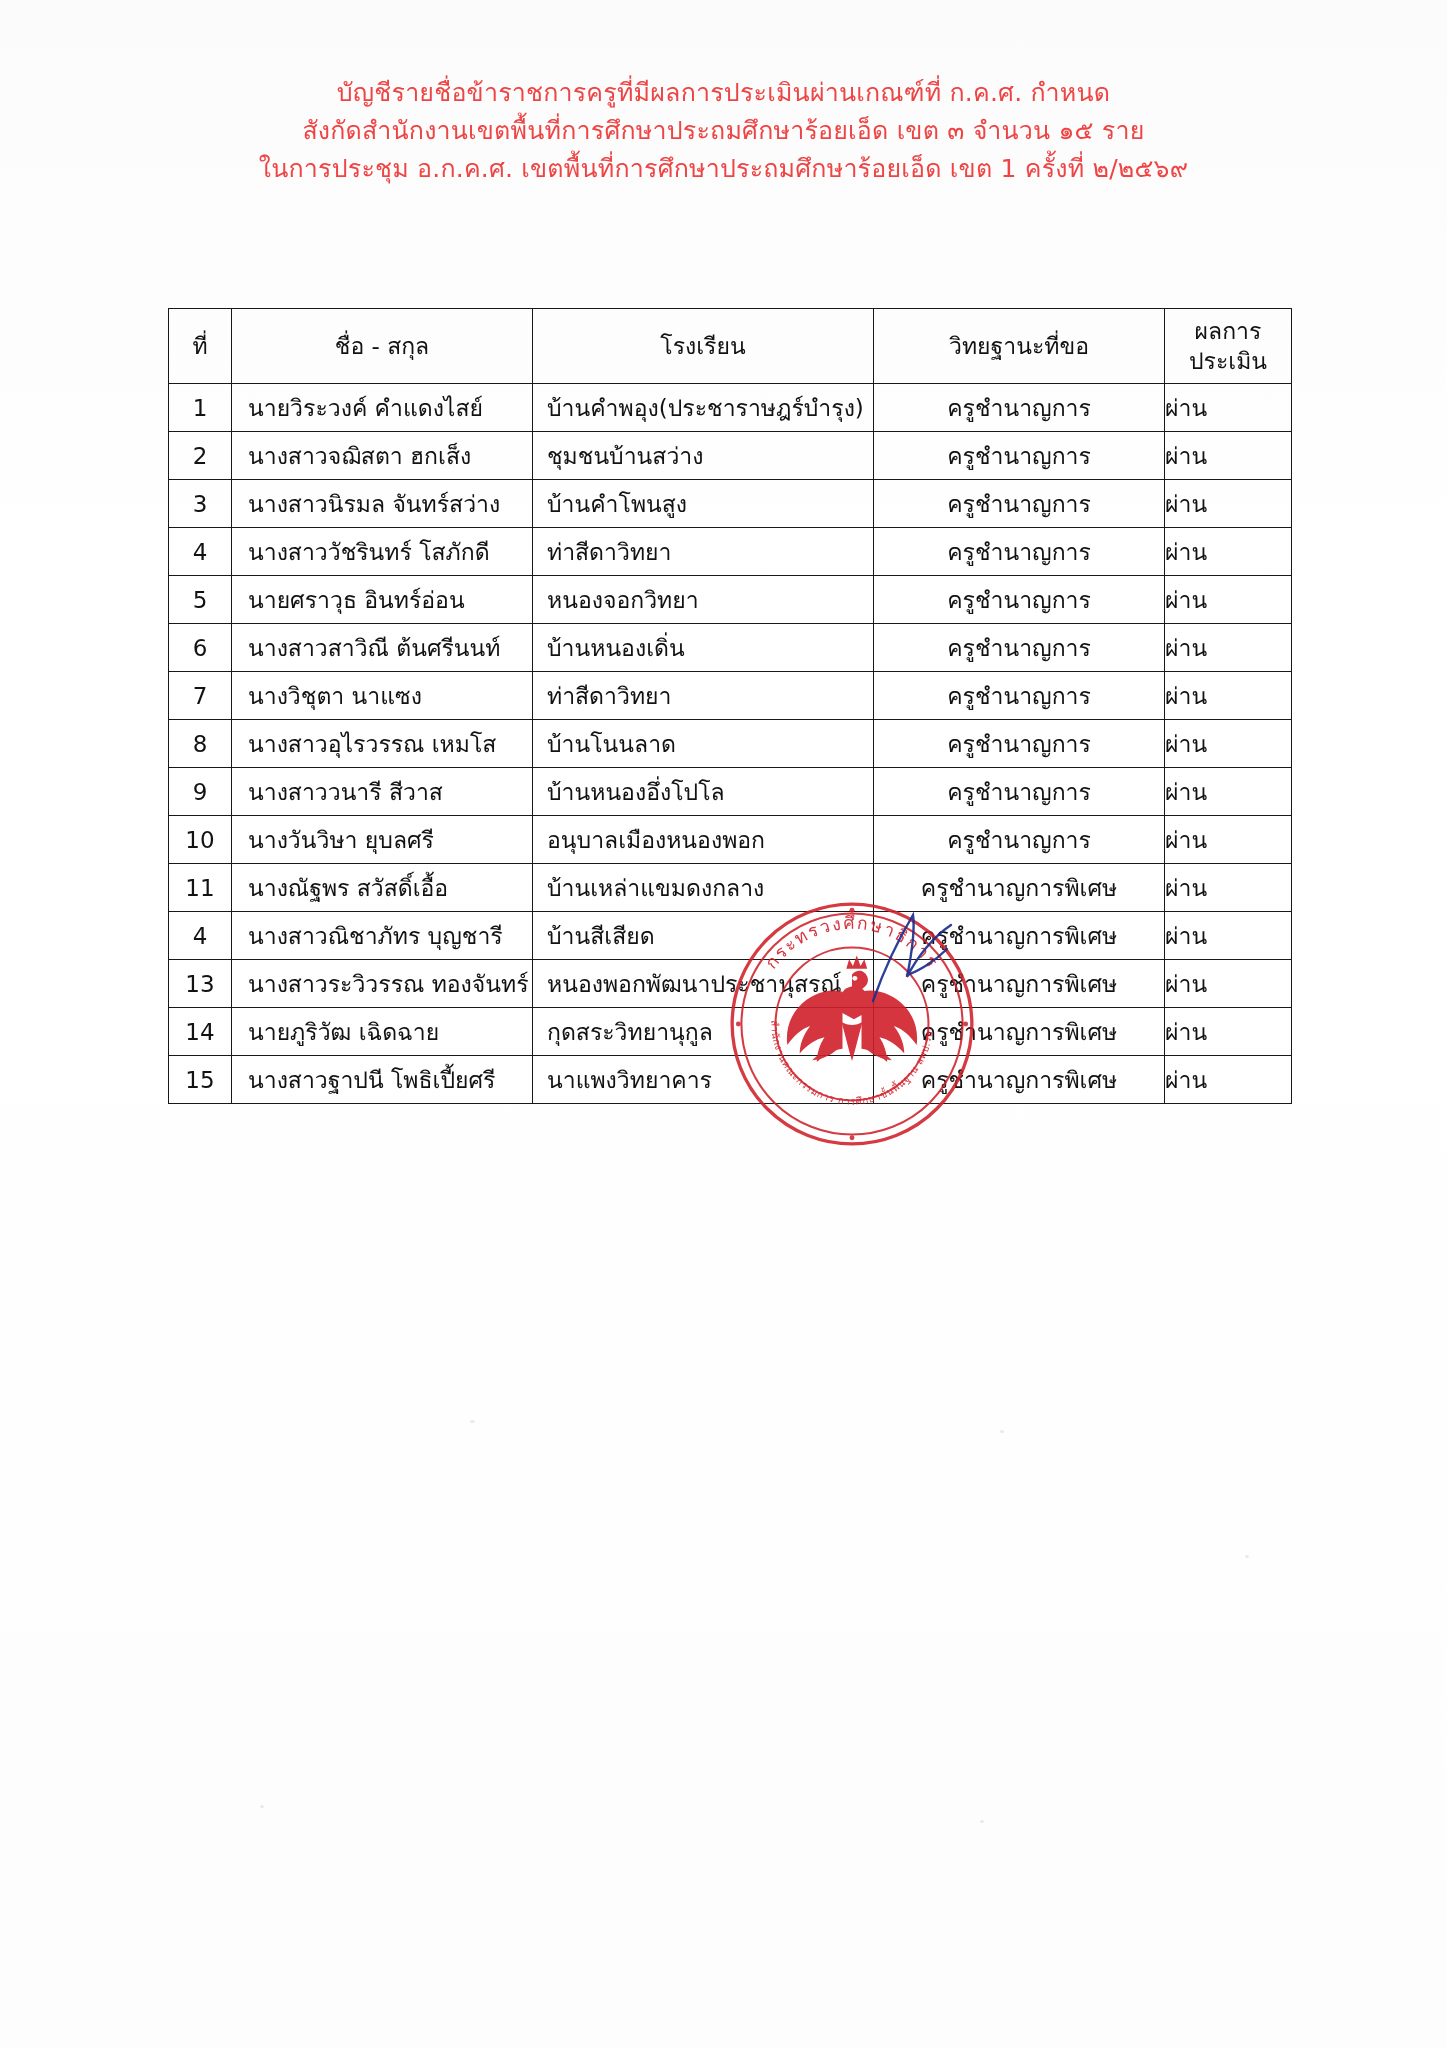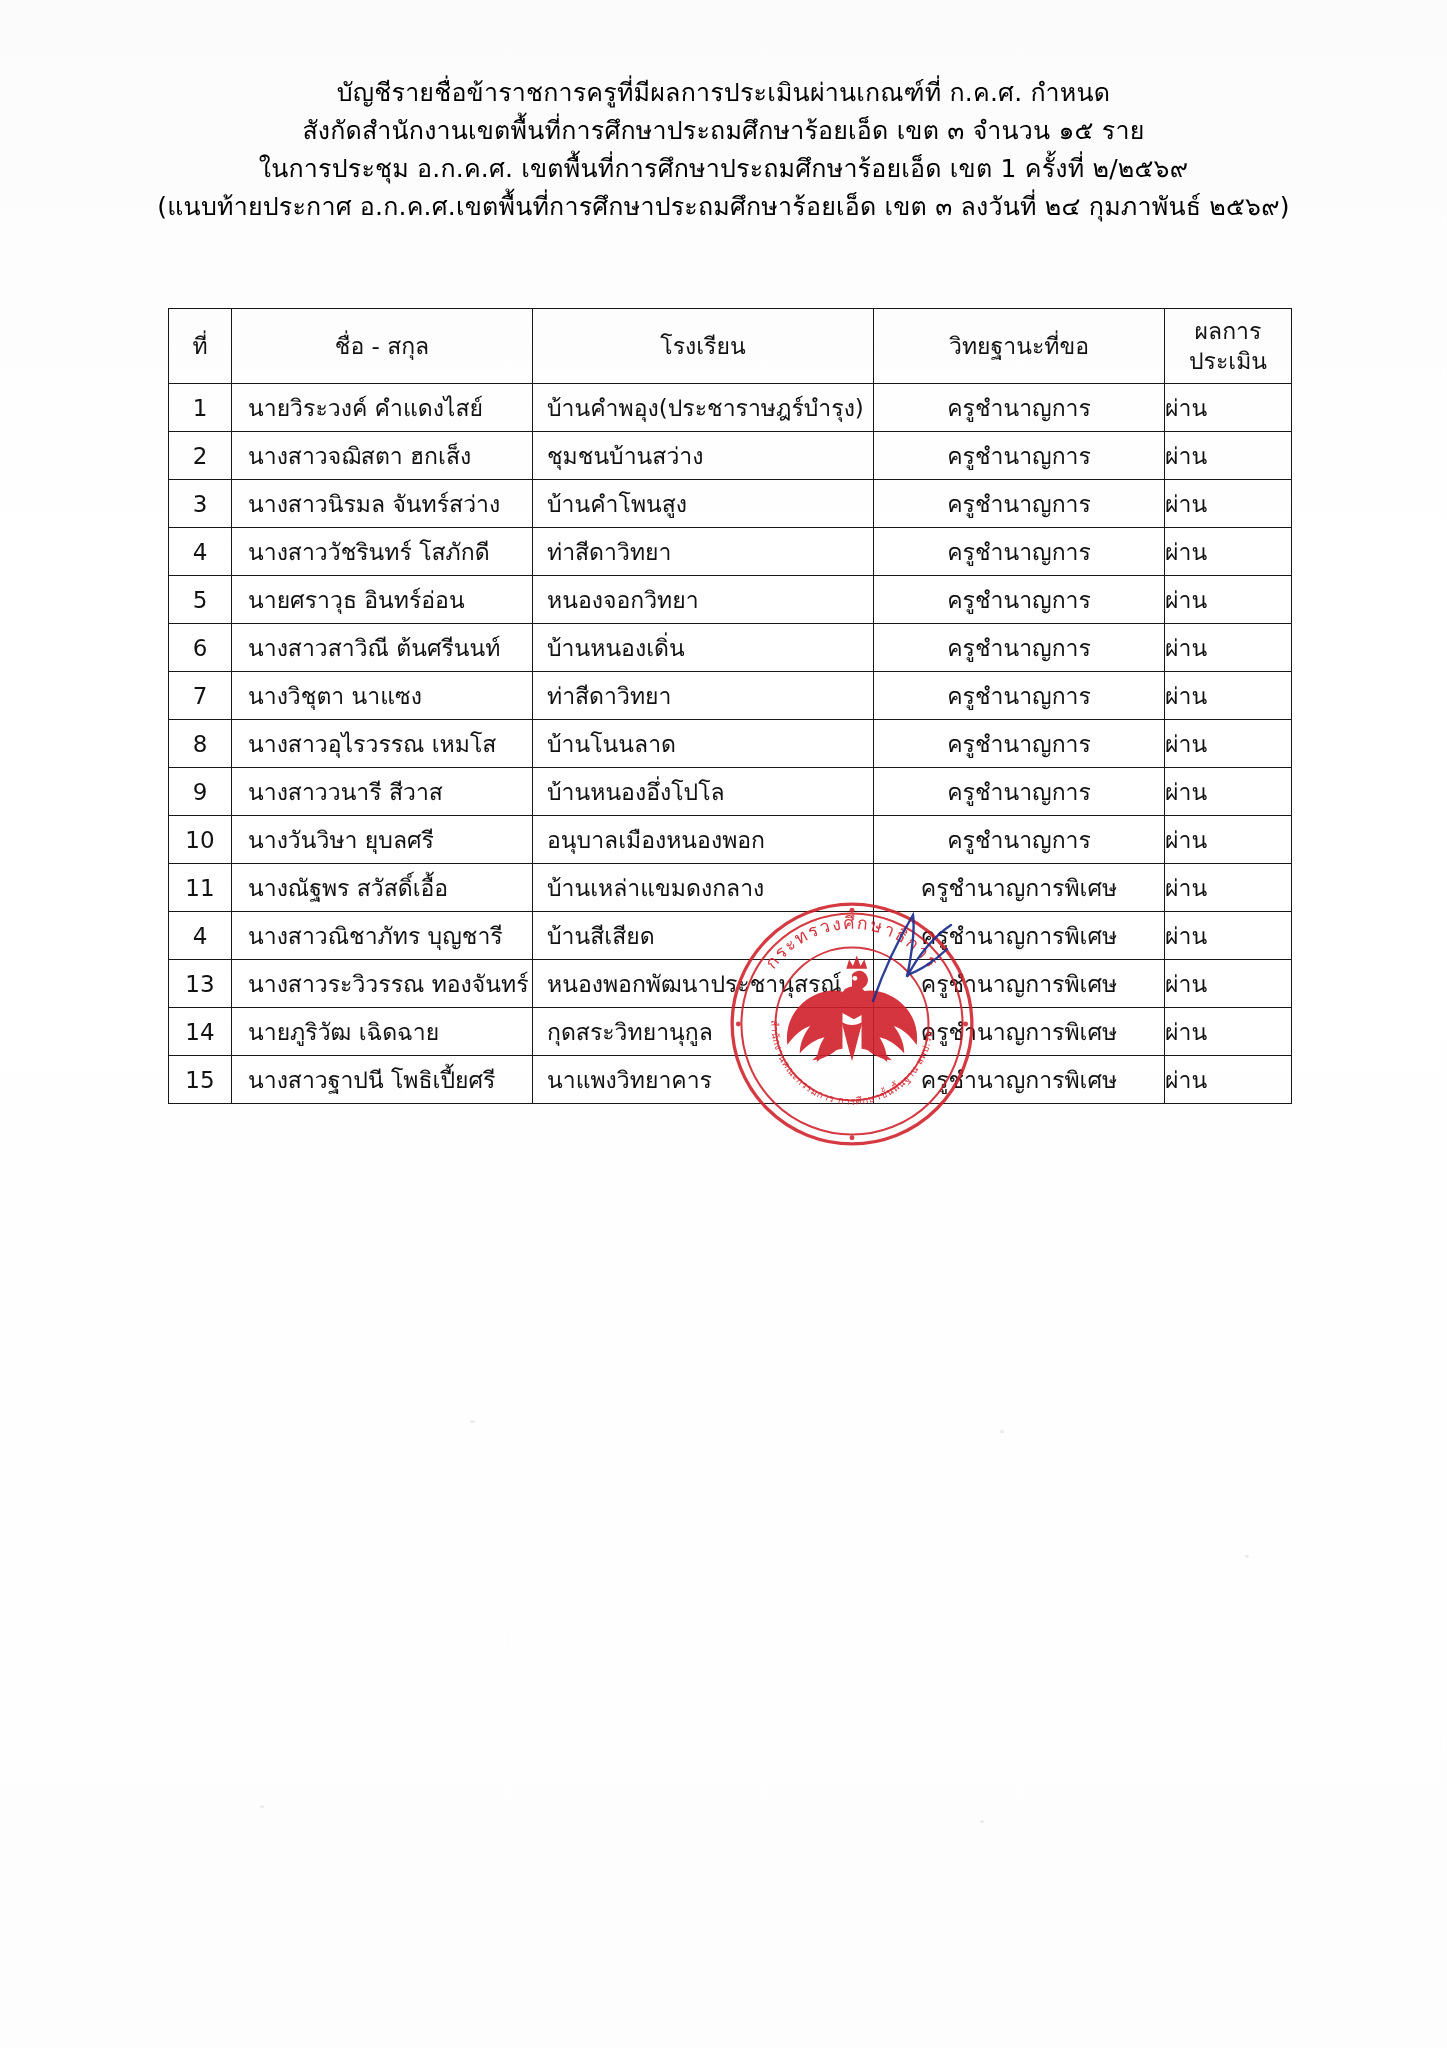--- a/index.html
+++ b/index.html
@@ -30,21 +30,21 @@
     top: 74px;
     left: 0;
     width: 1447px;
     text-align: center;
   }
   .header-line {
     font-size: 25px;
     line-height: 38px;
     letter-spacing: 0.2px;
     white-space: nowrap;
-    color: #000000;
+    color: #ef4444;
   }
 
   
   table.doc-table {
     position: absolute;
     top: 308px;
     left: 168px;
     width: 1118px;
     border-collapse: collapse;
     table-layout: fixed;
@@ -105,21 +105,20 @@
 </style>
 </head>
 <body>
 
 <div id="page">
 
   <div class="header-block">
     <div class="header-line">บัญชีรายชื่อข้าราชการครูที่มีผลการประเมินผ่านเกณฑ์ที่ ก.ค.ศ. กำหนด</div>
     <div class="header-line">สังกัดสำนักงานเขตพื้นที่การศึกษาประถมศึกษาร้อยเอ็ด เขต ๓ จำนวน ๑๕ ราย</div>
     <div class="header-line">ในการประชุม อ.ก.ค.ศ. เขตพื้นที่การศึกษาประถมศึกษาร้อยเอ็ด เขต 1 ครั้งที่ ๒/๒๕๖๙</div>
-    <div class="header-line">(แนบท้ายประกาศ อ.ก.ค.ศ.เขตพื้นที่การศึกษาประถมศึกษาร้อยเอ็ด เขต ๓ ลงวันที่  ๒๔ กุมภาพันธ์ ๒๕๖๙)</div>
   </div>
 
   <table class="doc-table">
     <thead>
       <tr>
         <th class="col-no">ที่</th>
         <th class="col-name">ชื่อ - สกุล</th>
         <th class="col-school">โรงเรียน</th>
         <th class="col-rank">วิทยฐานะที่ขอ</th>
         <th class="col-res">

